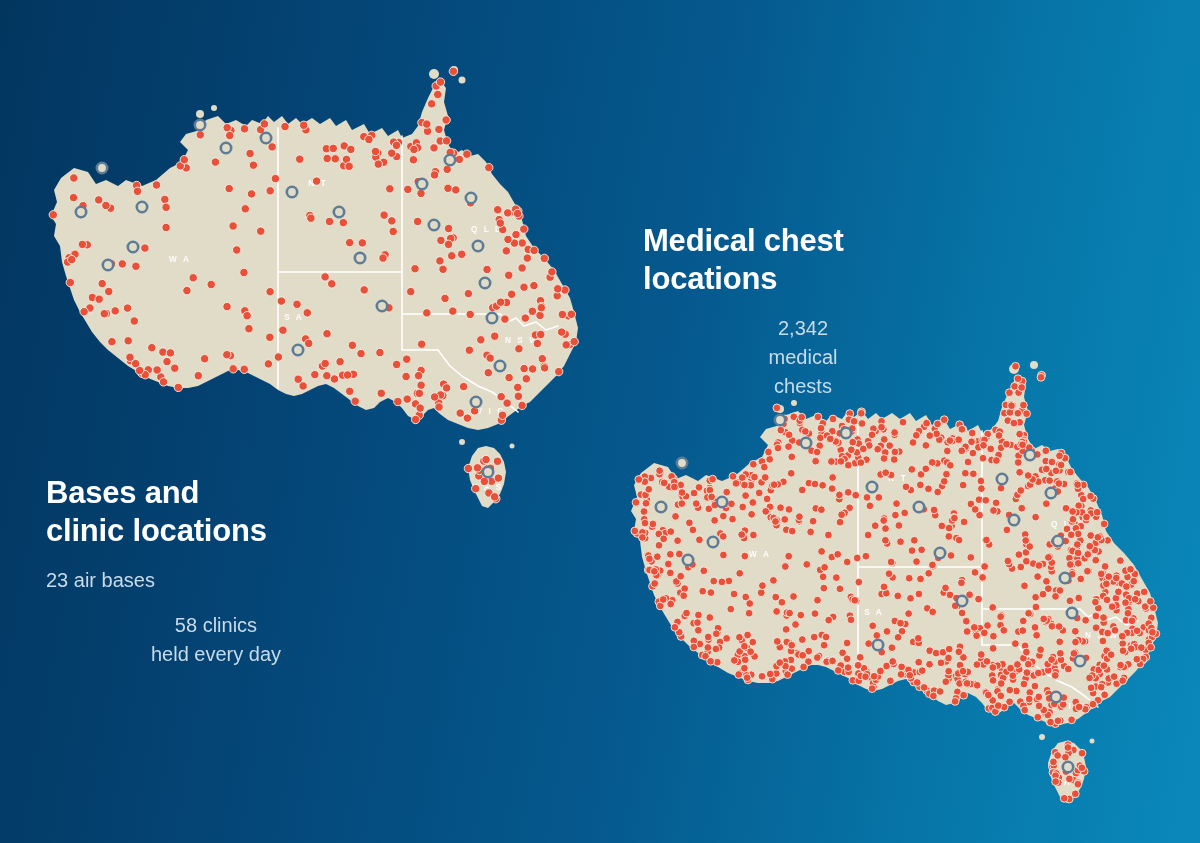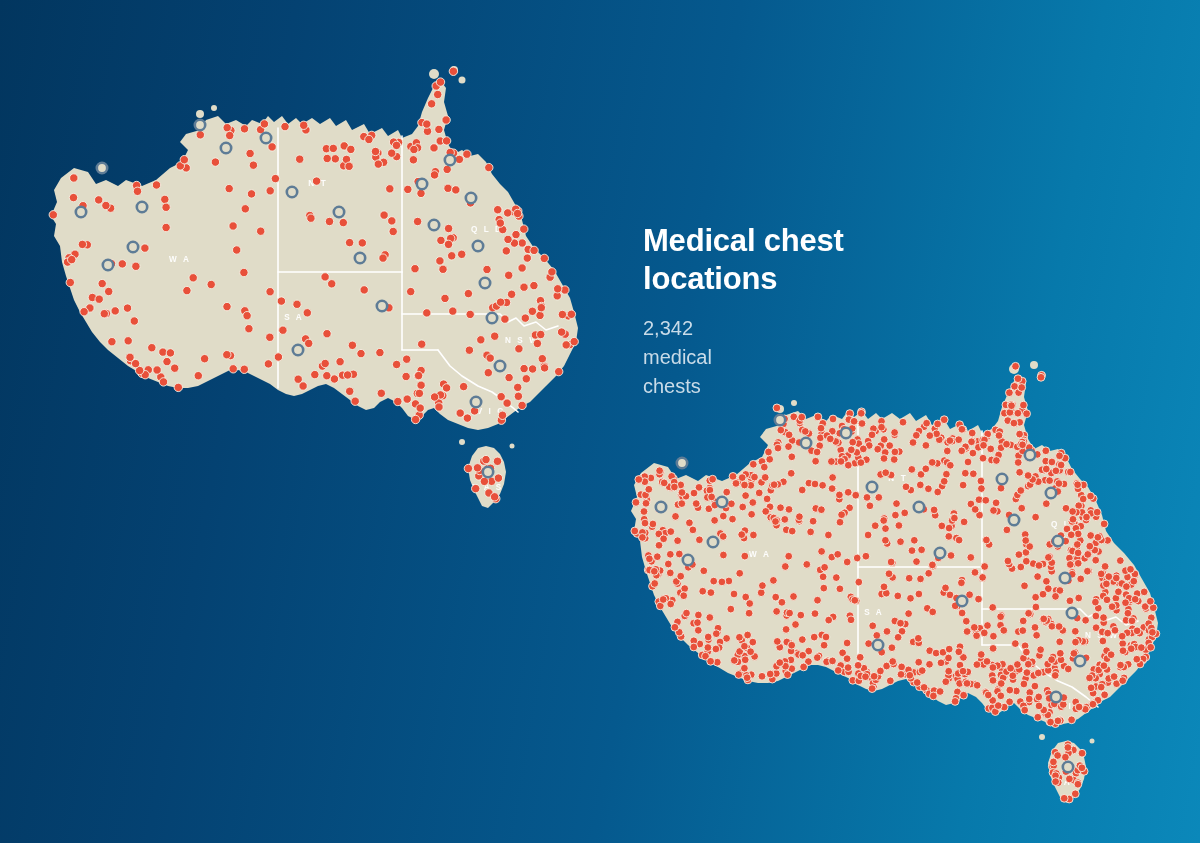--- a/index.html
+++ b/index.html
@@ -35,21 +35,21 @@
     white-space: pre-line;
   }
   .stat {
     color: #c9dbe8;
     font-size: 20px;
     line-height: 1.45;
     margin: 0 0 16px 0;
     font-weight: 400;
     white-space: pre-line;
   }
-  .stat:last-child { margin-bottom: 0; }
+  .stat:last-child { margin-bottom: 0; text-align: center; }
 
   #block-bases  { left: 46px;  top: 470px; width: 340px; }
   #block-chests { left: 643px; top: 218px; width: 320px; }
 
   
   .map {
     position: absolute;
     overflow: visible;
   }
   #map-bases  { left: 30px;  top: 50px;  width: 580px; height: 470px; }
@@ -1735,20 +1735,27 @@
           <circle class="dot-base" cx="455" cy="233" r="5.2"></circle>
           <circle class="dot-base" cx="462" cy="268" r="5.2"></circle>
           <circle class="dot-base" cx="470" cy="316" r="5.2"></circle>
           <circle class="dot-base" cx="446" cy="352" r="5.2"></circle>
           <circle class="dot-base" cx="458" cy="422" r="5.2"></circle>
           <circle class="dot-base" cx="268" cy="300" r="5.2"></circle>
         </g>
     </svg>
   </div>
 
+  <div class="text-block" id="block-bases">
+    <h2 class="headline">Bases and
+clinic locations</h2>
+    <p class="stat">23 air bases</p>
+    <p class="stat">58 clinics
+held every day</p>
+  </div>
 
   <div class="text-block" id="block-chests">
     <h2 class="headline">Medical chest
 locations</h2>
     <p class="stat">2,342
 medical
 chests</p>
   </div>
 
 </div>

